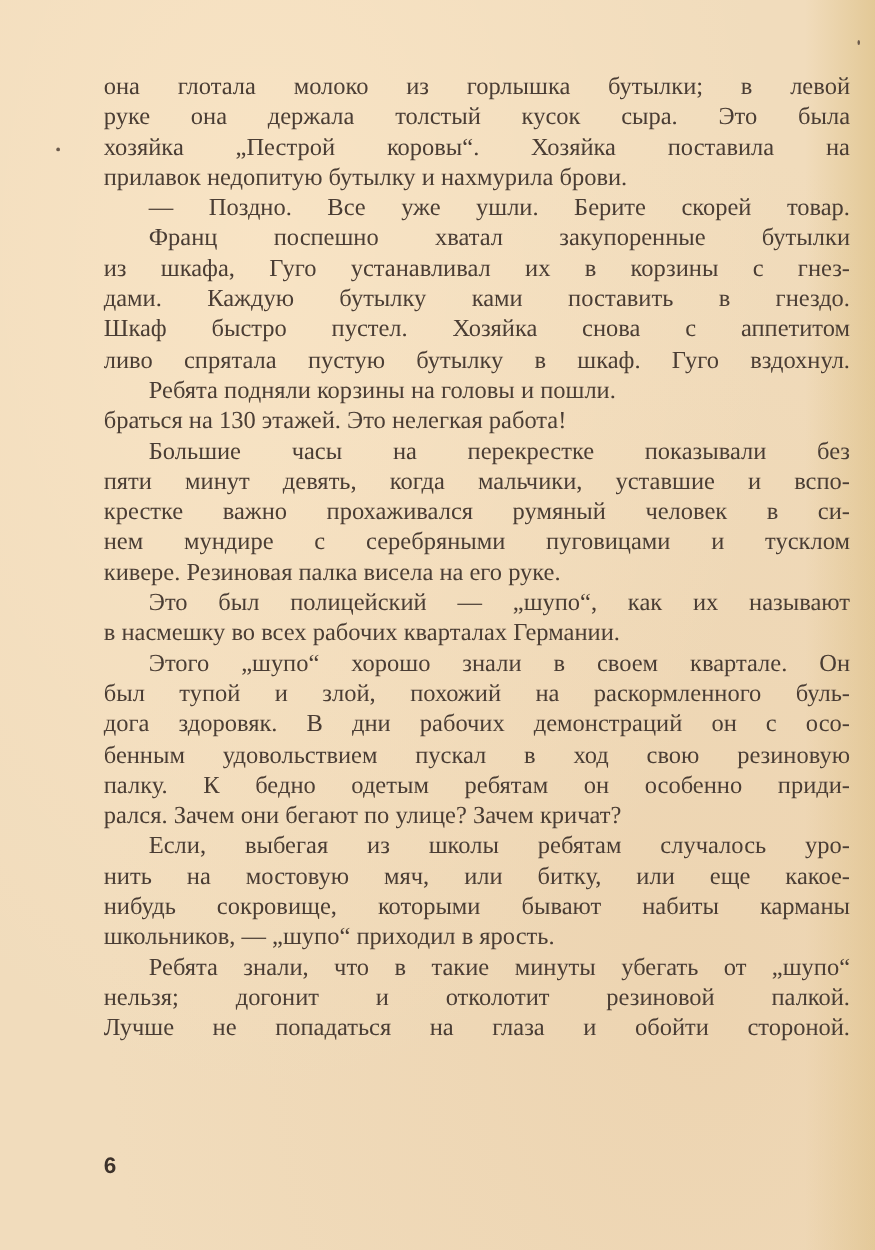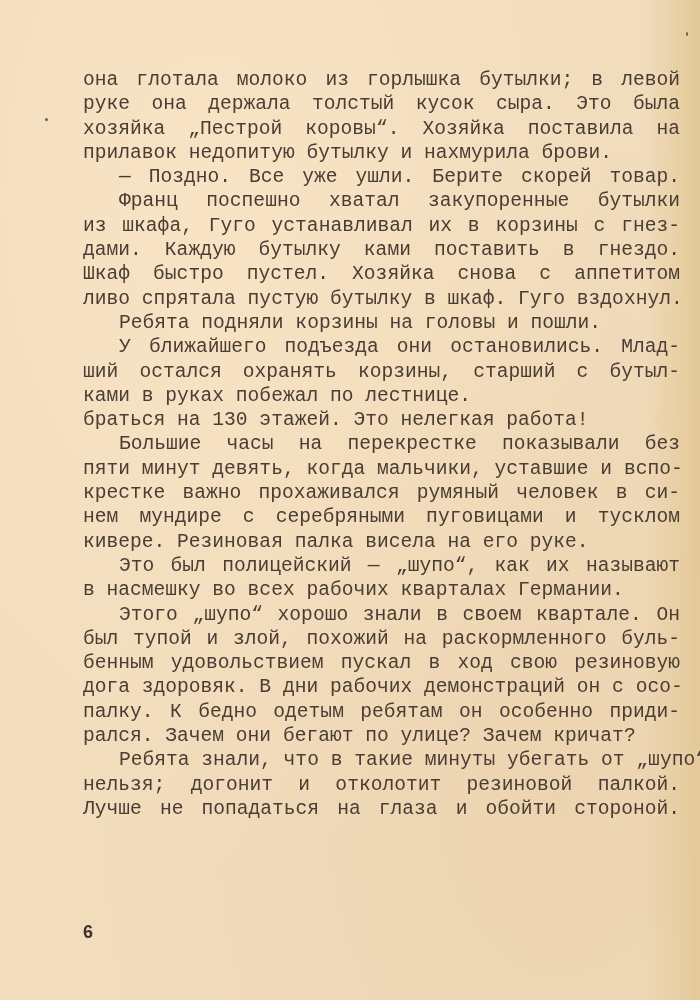--- a/index.html
+++ b/index.html
@@ -6,22 +6,22 @@
   body {
     width: 700px; height: 1000px; overflow: hidden;
     background: #f1dcbc;
     background-image:
       radial-gradient(ellipse at 30% 20%, rgba(255,235,205,0.5), rgba(0,0,0,0) 60%),
       radial-gradient(ellipse at 80% 80%, rgba(230,200,160,0.4), rgba(0,0,0,0) 60%),
       linear-gradient(to right, rgba(0,0,0,0) 92%, rgba(215,185,120,0.55) 100%);
     position: relative;
   }
   .page {
-    position: absolute; left: 83px; top: 68px; width: 597px;
-    font-family: Liberation Mono, monospace;
+    position: absolute; left: 83px; top: 58px; width: 597px;
+    font-family: Liberation Serif, serif;
     color: #4a3d34;
     font-size: 19.6px;
     line-height: 24.3px;
   }
   .line {
     display: block; height: 24.3px; white-space: nowrap;
     text-align: justify; text-align-last: justify;
   }
   .line.last { text-align-last: left; }
   .line.indent { padding-left: 36px; }
@@ -53,25 +53,20 @@
     <span class="line">из шкафа, Гуго устанавливал их в корзины с гнез-</span>
     <span class="line">дами. Каждую бутылку ками поставить в гнездо.</span>
     <span class="line">Шкаф быстро пустел. Хозяйка снова с аппетитом</span>
     <span class="line">ливо спрятала пустую бутылку в шкаф. Гуго вздохнул.</span>
   </div>
 
   <div>
     <span class="line indent last">Ребята подняли корзины на головы и пошли.</span>
   </div>
 
-  <div>
-    <span class="line indent">У ближайшего подъезда они остановились. Млад-</span>
-    <span class="line">ший остался охранять корзины, старший с бутыл-</span>
-    <span class="line last">ками в руках побежал по лестнице.</span>
-  </div>
 
   <div>
     <span class="line last">браться на 130 этажей. Это нелегкая работа!</span>
   </div>
 
   <div>
     <span class="line indent">Большие часы на перекрестке показывали без</span>
     <span class="line">пяти минут девять, когда мальчики, уставшие и вспо-</span>
     <span class="line">крестке важно прохаживался румяный человек в си-</span>
     <span class="line">нем мундире с серебряными пуговицами и тусклом</span>
@@ -79,26 +74,32 @@
   </div>
 
   <div>
     <span class="line indent">Это был полицейский — „шупо“, как их называют</span>
     <span class="line last">в насмешку во всех рабочих кварталах Германии.</span>
   </div>
 
   <div>
     <span class="line indent">Этого „шупо“ хорошо знали в своем квартале. Он</span>
     <span class="line">был тупой и злой, похожий на раскормленного буль-</span>
+    <span class="line">дога здоровяк. В дни рабочих демонстраций он с осо-</span>
     <span class="line">бенным удовольствием пускал в ход свою резиновую</span>
-    <span class="line">дога здоровяк. В дни рабочих демонстраций он с осо-</span>
     <span class="line">палку. К бедно одетым ребятам он особенно приди-</span>
     <span class="line last">рался. Зачем они бегают по улице? Зачем кричат?</span>
   </div>
 
+  <div>
+    <span class="line indent">Если, выбегая из школы ребятам случалось уро-</span>
+    <span class="line">нить на мостовую мяч, или битку, или еще какое-</span>
+    <span class="line">нибудь сокровище, которыми бывают набиты карманы</span>
+    <span class="line last">школьников, — „шупо“ приходил в ярость.</span>
+  </div>
 
   <div>
     <span class="line indent">Ребята знали, что в такие минуты убегать от „шупо“</span>
     <span class="line">нельзя; догонит и отколотит резиновой палкой.</span>
     <span class="line">Лучше не попадаться на глаза и обойти стороной.</span>
   </div>
 </div>
 
 <div class="pagenum">6</div>
 

